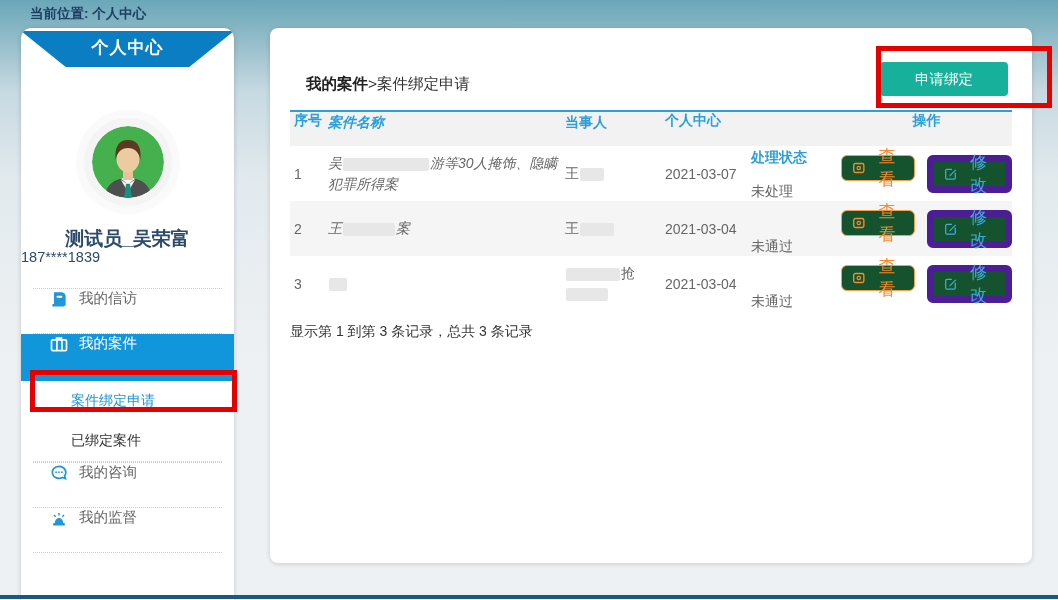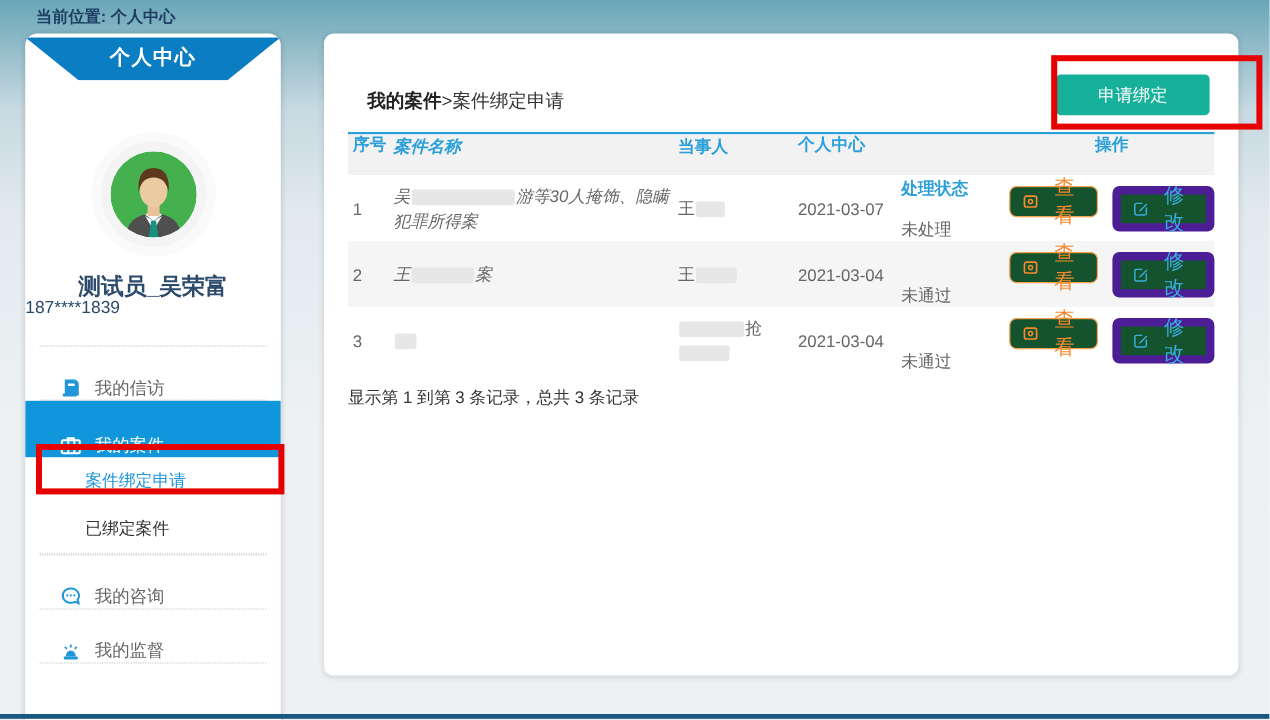--- a/index.html
+++ b/index.html
@@ -30,21 +30,21 @@
   .avatar {
     width:72px; height:72px; border-radius:50%; overflow:hidden;
     box-shadow:0 0 0 8px #f4f4f4, 0 0 0 16px #fafafa;
   }
   .user-name { position:absolute; top:198px; width:100%; text-align:center; font-size:19px; color:#2c4a6b; font-weight:bold; }
   .user-phone { position:absolute; top:221px; width:100%; text-align:left; font-size:14.5px; color:#2c4a6b; }
 
   .menu { position:absolute; top:260px; left:0; right:0; }
   .divider { border-top:1px dotted #c9cdd1; margin:0 12px; }
   .menu-item {
-    height:44px; display:flex; align-items:flex-end; gap:10px;
+    height:44px; display:flex; align-items:flex-start; gap:10px;
     padding-left:28px; font-size:14.5px; color:#666; cursor:pointer;
   }
   .menu-item.active { background:#1296db; color:#fff; height:47px; }
   .menu-sub { height:40px; display:flex; align-items:center; padding-left:50px; font-size:14px; color:#333; cursor:pointer; }
   .menu-sub.selected { color:#2196d9; }
   .mi-icon { width:20px; height:20px; flex:0 0 20px; display:inline-flex; }
 
   
   .main-card {
     position:absolute; left:270px; top:28px; width:762px; height:535px;

